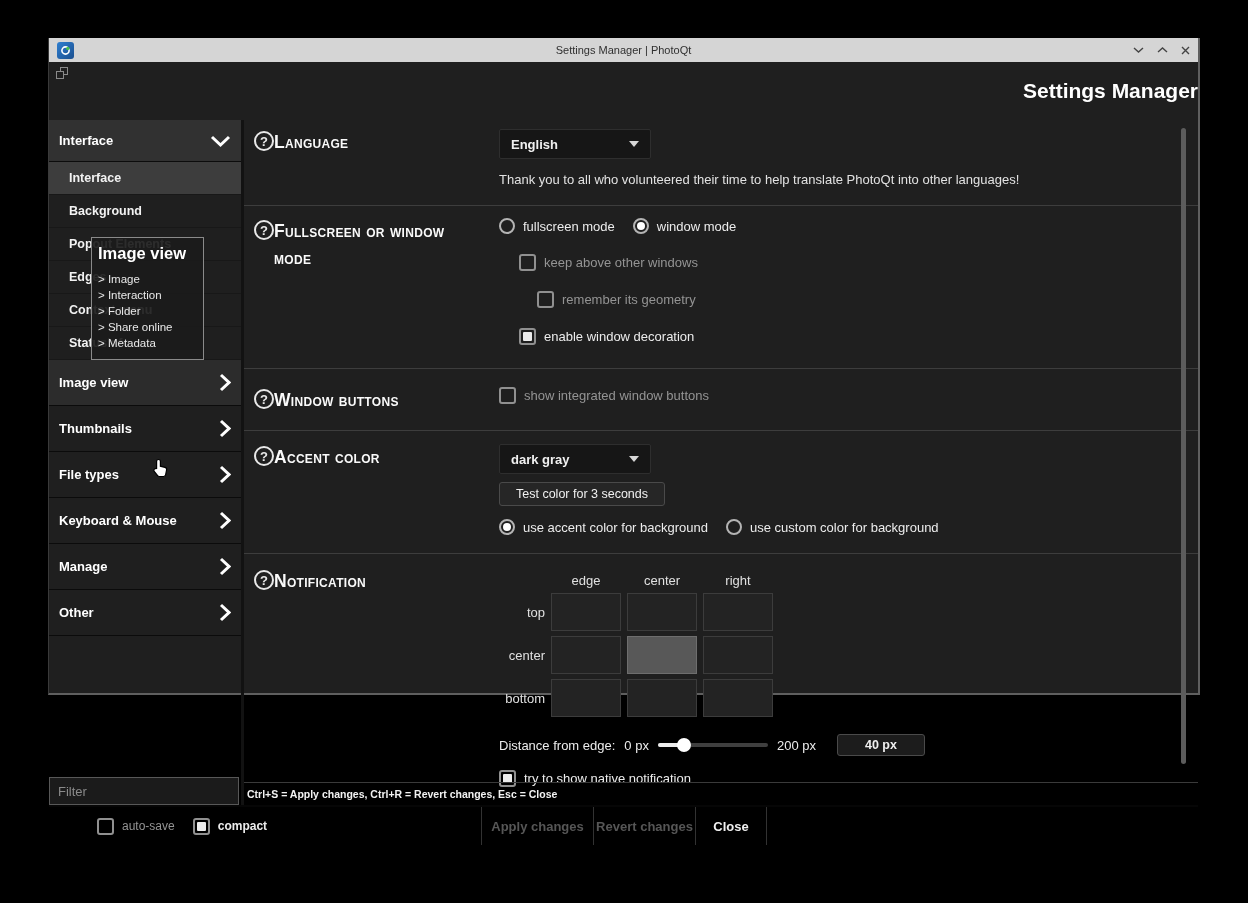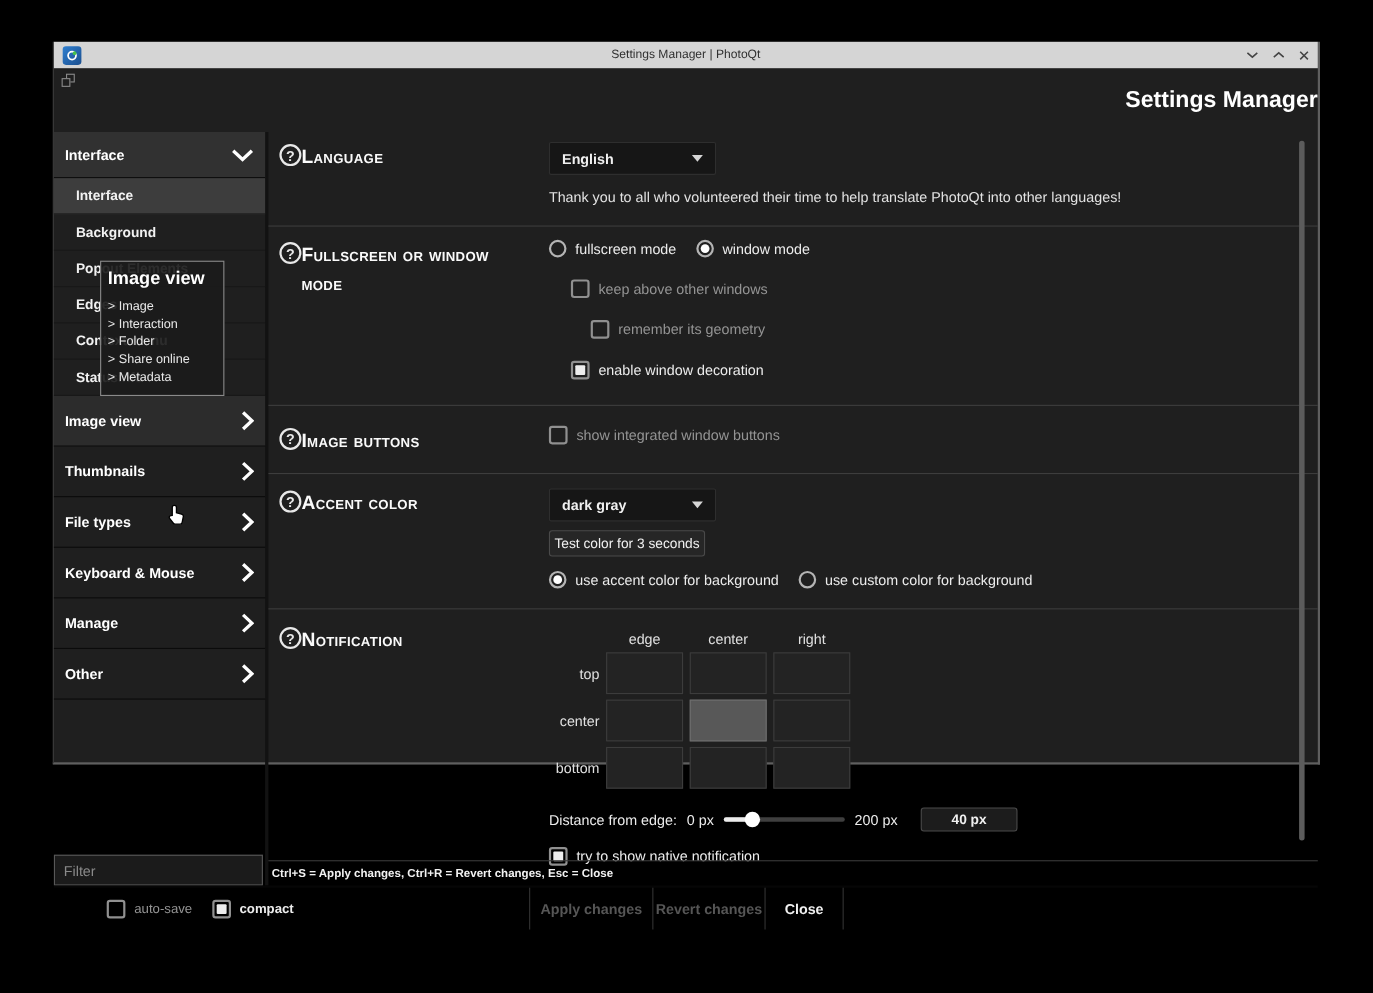--- a/index.html
+++ b/index.html
@@ -79,21 +79,21 @@
            display:flex; align-items:center; justify-content:center; }
   .radio.on::after { content:""; width:8px; height:8px; border-radius:50%; background:#fff; }
   .check { width:17px; height:17px; border:2px solid #909090; border-radius:3px; flex-shrink:0;
            display:flex; align-items:center; justify-content:center; }
   .check.on::after { content:""; width:9px; height:9px; background:#ededed; border-radius:1px; }
   .opt { display:flex; align-items:center; gap:8px; }
   .opt .lab { font-size:13px; color:#ececec; }
   .opt.dim .lab { color:#949494; }
   .row { display:flex; align-items:center; gap:18px; }
 
-  .btn { display:inline-flex; align-items:center; justify-content:center; height:24px; padding:0 4px;
+  .btn { display:inline-flex; align-items:center; justify-content:center; height:24px; padding:0 16px;
          background:#262626; border:1px solid #4a4a4a; border-radius:3px; font-size:12.5px; color:#f0f0f0; }
 
   
   .ngrid { display:grid; grid-template-columns:46px 70px 70px 70px; grid-template-rows:20px 38px 38px 38px;
            column-gap:6px; row-gap:5px; }
   .ng-colhead { font-size:13px; color:#e0e0e0; text-align:center; align-self:end; }
   .ng-rowlab { font-size:13px; color:#e0e0e0; text-align:right; align-self:center; }
   .ng-cell { background:#232323; border:1px solid #3c3c3c; }
   .ng-cell.active { background:#585858; border-color:#6e6e6e; }
 
@@ -310,21 +310,21 @@
           <div class="opt" style="margin-top:20px;">
             <span class="check on"></span>
             <span class="lab">enable window decoration</span>
           </div>
         </div>
       </div>
 
       <div class="sec s-wb">
         <div class="sec-left">
           <span class="help-ic"></span>
-          <span class="sec-title">Image buttons</span>
+          <span class="sec-title">Window buttons</span>
         </div>
         <div class="sec-ctrl">
           <div class="opt dim">
             <span class="check"></span>
             <span class="lab">show integrated window buttons</span>
           </div>
         </div>
       </div>
 
       <div class="sec s-ac">

